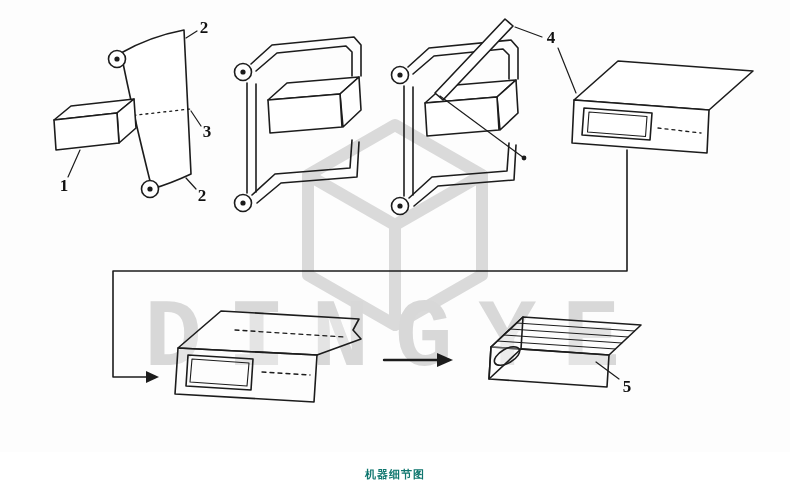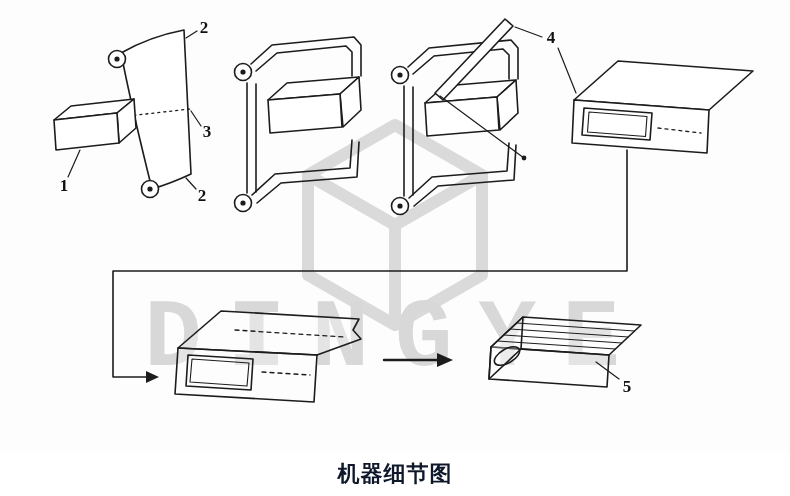--- a/index.html
+++ b/index.html
@@ -24,21 +24,21 @@
     position:absolute;z-index:2;transform:translate(-50%,-50%);
     font-family:"Liberation Serif", serif;font-weight:bold;
     font-size:17px;color:#111;
   }
   
   .caption-bar{
     position:relative;width:790px;height:44px;background:#ffffff;
     display:flex;align-items:center;justify-content:center;
   }
   .caption{
-    color:#0f172a;font-weight:bold;font-size:22px;
+    color:#0f766e;font-weight:bold;font-size:11px;
     font-family:Liberation Mono, monospace;letter-spacing:1px;
   }
 </style>
 </head>
 <body>
 
 <div class="stage">
 
   <div class="watermark">
     <svg class="wm-hex" width="790" height="452" viewBox="0 0 790 452">

